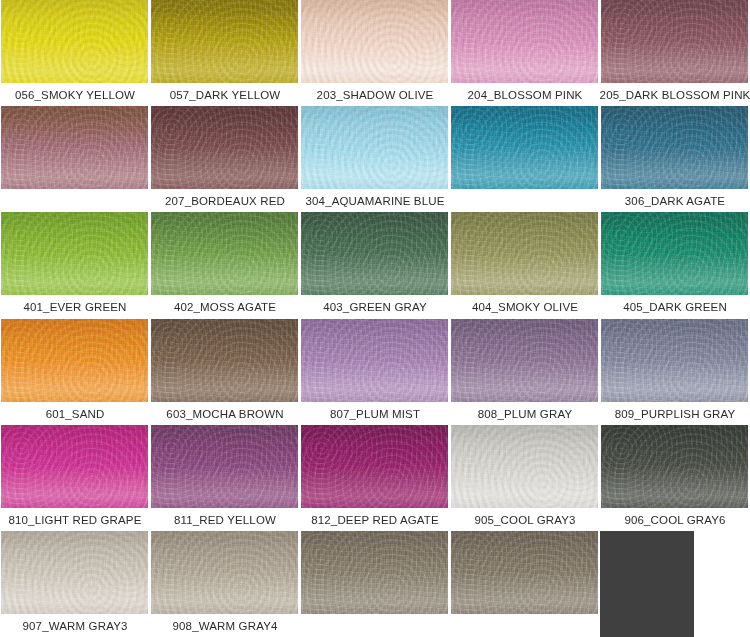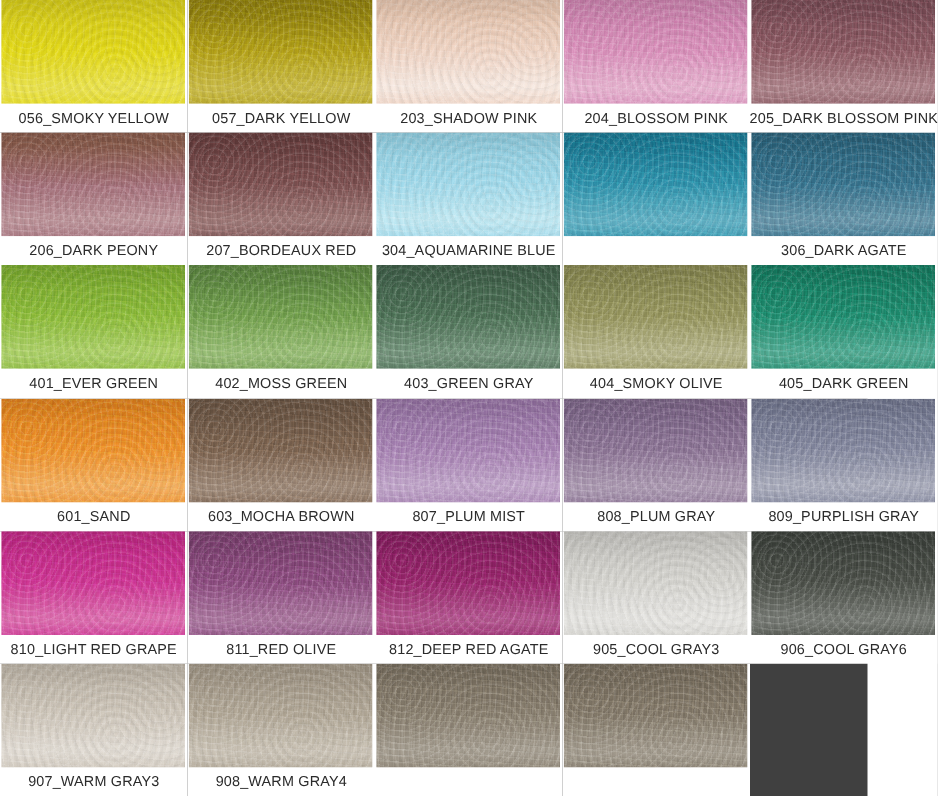--- a/index.html
+++ b/index.html
@@ -105,21 +105,21 @@
       </div>
       <div class="swatch-label">057_DARK YELLOW</div>
     </div>
     <div class="swatch-cell">
       <div class="swatch-color">
         <div class="grad" style="background: linear-gradient(rgb(239, 205, 182) 0%, rgb(239, 205, 182) 12%, rgb(242, 215, 199) 52%, rgb(247, 230, 220) 84%, rgb(242, 215, 199) 100%);"></div>
         <div class="tex1"></div>
         <div class="tex2"></div>
         <div class="fade"></div>
       </div>
-      <div class="swatch-label">203_SHADOW PINK</div>
+      <div class="swatch-label">203_SHADOW OLIVE</div>
     </div>
     <div class="swatch-cell">
       <div class="swatch-color">
         <div class="grad" style="background: linear-gradient(rgb(212, 135, 181) 0%, rgb(212, 135, 181) 12%, rgb(220, 146, 189) 52%, rgb(227, 164, 199) 84%, rgb(220, 146, 189) 100%);"></div>
         <div class="tex1"></div>
         <div class="tex2"></div>
         <div class="fade"></div>
       </div>
       <div class="swatch-label">204_BLOSSOM PINK</div>
     </div>
@@ -132,21 +132,20 @@
       </div>
       <div class="swatch-label">205_DARK BLOSSOM PINK</div>
     </div>
     <div class="swatch-cell">
       <div class="swatch-color">
         <div class="grad" style="background: linear-gradient(rgb(141, 94, 78) 0%, rgb(141, 94, 78) 12%, rgb(165, 112, 122) 52%, rgb(176, 127, 134) 84%, rgb(165, 112, 122) 100%);"></div>
         <div class="tex1"></div>
         <div class="tex2"></div>
         <div class="fade"></div>
       </div>
-      <div class="swatch-label">206_DARK PEONY</div>
     </div>
     <div class="swatch-cell">
       <div class="swatch-color">
         <div class="grad" style="background: linear-gradient(rgb(106, 64, 64) 0%, rgb(106, 64, 64) 12%, rgb(125, 81, 81) 52%, rgb(138, 93, 91) 84%, rgb(125, 81, 81) 100%);"></div>
         <div class="tex1"></div>
         <div class="tex2"></div>
         <div class="fade"></div>
       </div>
       <div class="swatch-label">207_BORDEAUX RED</div>
     </div>
@@ -185,21 +184,21 @@
       </div>
       <div class="swatch-label">401_EVER GREEN</div>
     </div>
     <div class="swatch-cell">
       <div class="swatch-color">
         <div class="grad" style="background: linear-gradient(rgb(95, 138, 66) 0%, rgb(95, 138, 66) 12%, rgb(116, 162, 78) 52%, rgb(133, 178, 92) 84%, rgb(116, 162, 78) 100%);"></div>
         <div class="tex1"></div>
         <div class="tex2"></div>
         <div class="fade"></div>
       </div>
-      <div class="swatch-label">402_MOSS GREEN</div>
+      <div class="swatch-label">402_MOSS AGATE</div>
     </div>
     <div class="swatch-cell">
       <div class="swatch-color">
         <div class="grad" style="background: linear-gradient(rgb(66, 99, 76) 0%, rgb(66, 99, 76) 12%, rgb(77, 113, 86) 52%, rgb(90, 127, 99) 84%, rgb(77, 113, 86) 100%);"></div>
         <div class="tex1"></div>
         <div class="tex2"></div>
         <div class="fade"></div>
       </div>
       <div class="swatch-label">403_GREEN GRAY</div>
     </div>
@@ -275,21 +274,21 @@
       </div>
       <div class="swatch-label">810_LIGHT RED GRAPE</div>
     </div>
     <div class="swatch-cell">
       <div class="swatch-color">
         <div class="grad" style="background: linear-gradient(rgb(126, 66, 114) 0%, rgb(126, 66, 114) 12%, rgb(141, 76, 128) 52%, rgb(154, 92, 140) 84%, rgb(141, 76, 128) 100%);"></div>
         <div class="tex1"></div>
         <div class="tex2"></div>
         <div class="fade"></div>
       </div>
-      <div class="swatch-label">811_RED OLIVE</div>
+      <div class="swatch-label">811_RED YELLOW</div>
     </div>
     <div class="swatch-cell">
       <div class="swatch-color">
         <div class="grad" style="background: linear-gradient(rgb(138, 31, 98) 0%, rgb(138, 31, 98) 12%, rgb(153, 38, 108) 52%, rgb(164, 52, 120) 84%, rgb(153, 38, 108) 100%);"></div>
         <div class="tex1"></div>
         <div class="tex2"></div>
         <div class="fade"></div>
       </div>
       <div class="swatch-label">812_DEEP RED AGATE</div>
     </div>

